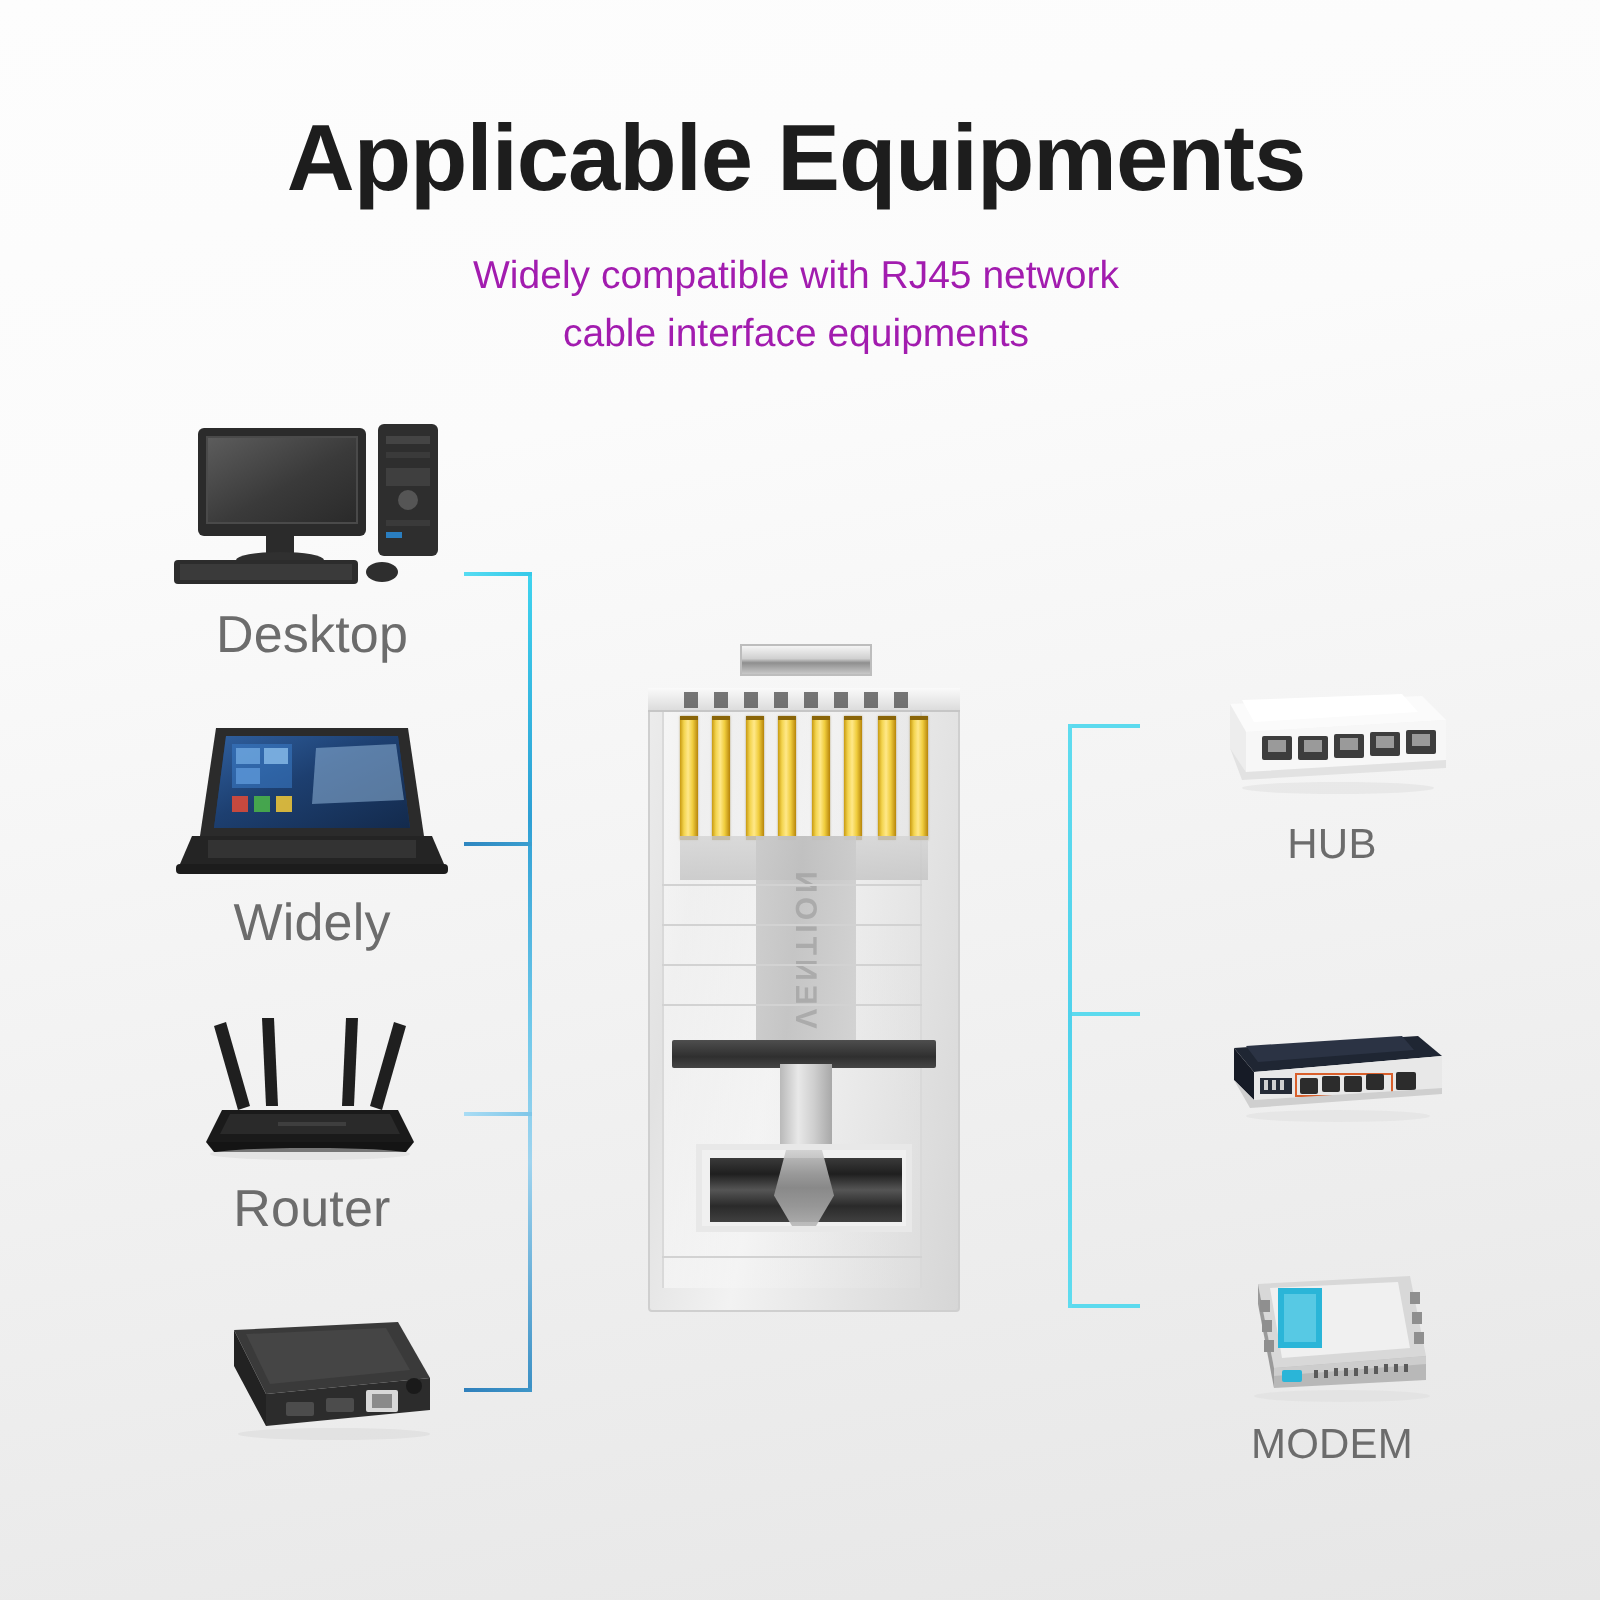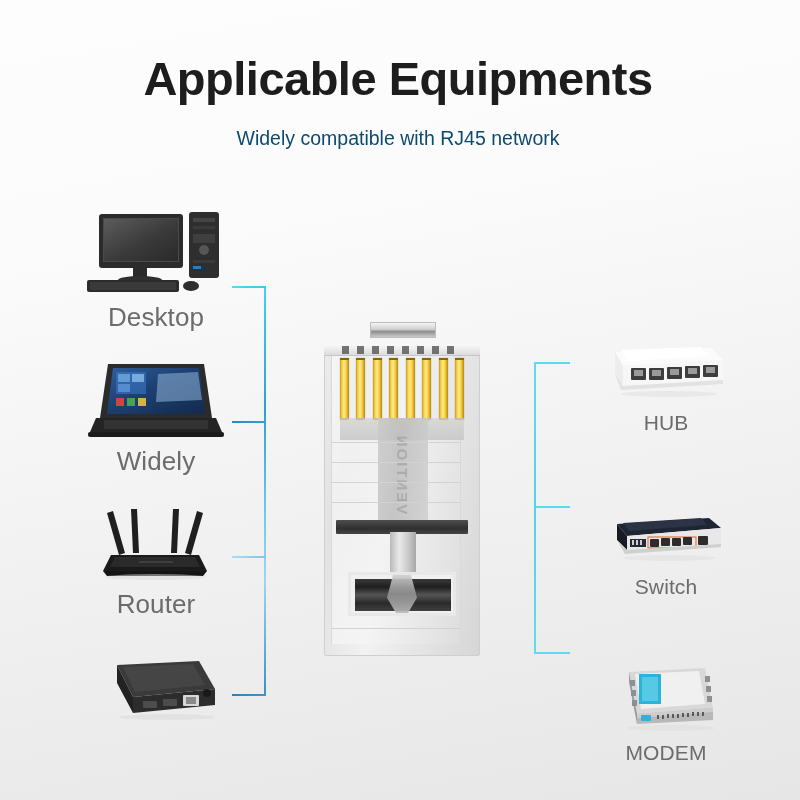--- a/index.html
+++ b/index.html
@@ -11,21 +11,21 @@
     position:relative;
   }
 
   
   .header { position:absolute; top:0; left:0; width:796px; text-align:center; }
   .title {
     font-size:47px; font-weight:700; color:#1d1d1d;
     letter-spacing:-0.5px; margin-top:55px; line-height:1.0;
   }
   .subtitle {
-    font-size:19.5px; color:#0c4a6e; line-height:1.5;
+    font-size:19.5px; color:#a21caf; line-height:1.5;
     margin-top:22px; font-weight:400;
   }
 
   
   .col { position:absolute; width:200px; }
   .col-left  { left:56px;  top:210px; }
   .col-right { left:566px; top:318px; }
 
   .device { position:relative; width:200px; text-align:center; }
   .device .art { height:86px; display:flex; align-items:flex-end; justify-content:center; }
@@ -156,20 +156,21 @@
     opacity:.9;
   }
 </style>
 </head>
 <body>
 
 <div class="header">
   <div class="title">Applicable Equipments</div>
   <div class="subtitle">
     <div>Widely compatible with RJ45 network</div>
+    <div>cable interface equipments</div>
   </div>
 </div>
 
 <div class="col col-left">
 
   <div class="device d-desktop">
     <div class="art">
       <svg width="150" height="86" viewBox="0 0 150 86">
 
         <rect x="18" y="4" width="84" height="54" rx="3" fill="#2b2b2b"></rect>
@@ -381,21 +382,20 @@
           <rect x="49" y="31" width="9" height="8" rx="1"></rect>
           <rect x="60" y="30" width="9" height="8" rx="1"></rect>
           <rect x="71" y="30" width="9" height="8" rx="1"></rect>
           <rect x="82" y="29" width="9" height="8" rx="1"></rect>
         </g>
         <rect x="97" y="28" width="10" height="9" rx="1" fill="#2c2c2c"></rect>
         <path d="M16 32 L26 42 L120 36 L120 39 L24 46 Z" fill="#cfcfcf"></path>
         <ellipse cx="68" cy="50" rx="46" ry="3" fill="#dcdcdc" opacity=".45"></ellipse>
       </svg>
     </div>
-    <div class="label">Switch</div>
   </div>
 
   <div class="device d-modem">
     <div class="art">
       <svg width="130" height="74" viewBox="0 0 130 74">
         <path d="M28 12 L104 8 L112 48 L36 54 Z" fill="#d8d8d8"></path>
         <path d="M34 14 L98 11 L104 44 L40 49 Z" fill="#f0f0f0"></path>
         <path d="M28 12 L36 54 L36 64 L28 22 Z" fill="#9a9a9a"></path>
         <rect x="38" y="14" width="22" height="30" fill="#2ab5d8"></rect>
         <rect x="41" y="17" width="16" height="24" fill="#57c9e4"></rect>

